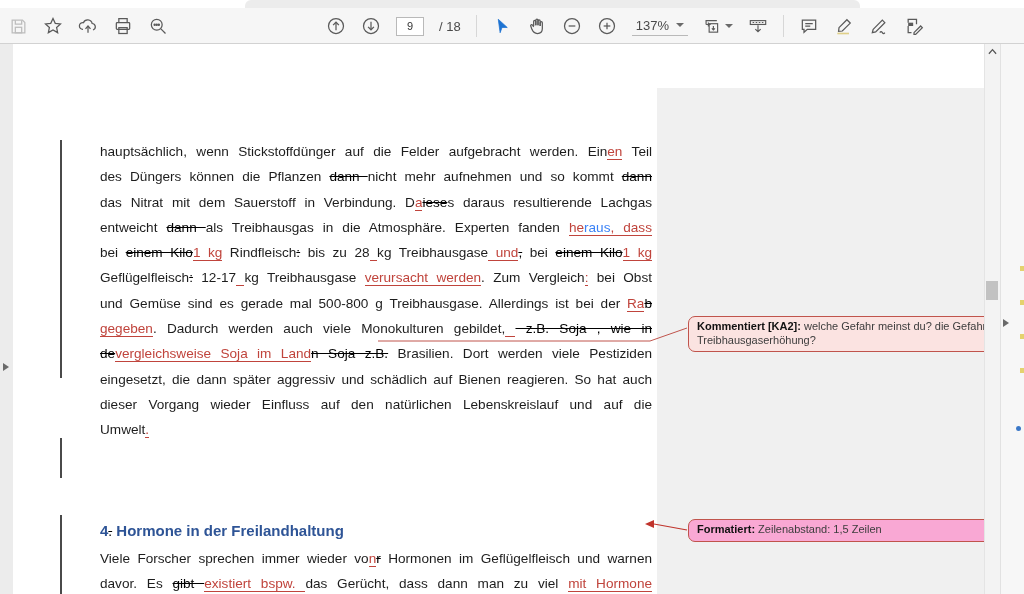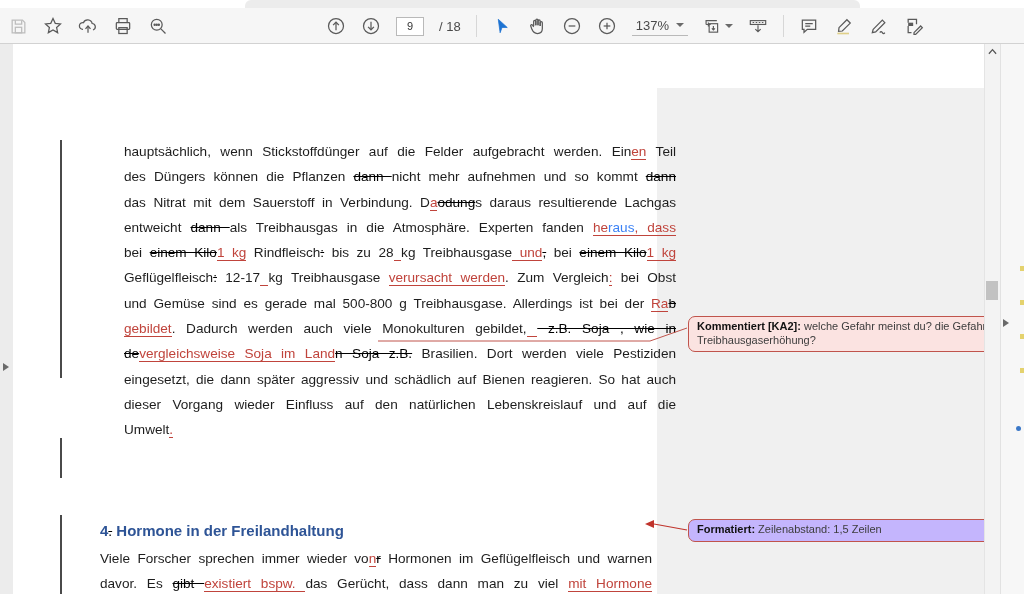--- a/index.html
+++ b/index.html
@@ -34,40 +34,40 @@
                border-left:1px solid #e4e4e4; }
   #scroll-up { left:988px; top:48px; width:9px; height:7px; cursor:pointer; }
   #scroll-thumb { left:986px; top:281px; width:12px; height:19px; background:#c2c2c2; cursor:pointer; }
   #right-strip { left:1000px; top:44px; width:24px; height:550px; background:#f7f7f7;
                  border-left:1px solid #e2e2e2; }
   .strip-mark { position:absolute; left:1020px; width:4px; height:5px; background:#e4d26e; }
   #strip-dot { left:1016px; top:426px; width:5px; height:5px; border-radius:50%; background:#3b78c8; }
   .panel-chevron { width:8px; height:10px; cursor:pointer; }
 
   
-  #doc-text { left:100px; top:139px; width:552px;margin-left:24px; }
+  #doc-text { left:100px; top:139px; width:552px; }
   #doc-text2 { left:100px; top:516px; width:552px; }
   .doc-line { height:25.3px; line-height:25.3px; font-size:13.6px; color:#1d1d1d;
               text-align:justify; overflow:hidden; white-space:normal; }
   .doc-line.jl { text-align-last:justify; }
   .doc-line.head-line { height:30px; line-height:30px; text-align:left; text-align-last:left; }
   .run-del { color:#000000; text-decoration:line-through; }
   .run-ins { color:#c0443c; border-bottom:1.4px solid #c0443c; }
   .run-keep { color:#3b82f6; border-bottom:1.4px solid #c0443c; }
   .run-mark { border-bottom:1.4px solid #c0443c; }
   .run-hl  { background:#f9dedc; border-left:1.4px solid #c0544c; border-right:1.4px solid #c0544c; }
   .run-head { color:#2e5496; font-weight:bold; font-size:15px; }
   .change-bar { position:absolute; left:60px; width:2px; background:#4a4a4a; }
 
   
   .balloon { position:absolute; left:688px; width:332px; border:1.4px solid #c0544c;
              border-radius:7px; font-size:11px; line-height:13.5px; color:#3c3c3c;
              padding:3px 8px 4px 8px; cursor:pointer; }
   #balloon-comment { top:316px; background:#fbe3e1; }
-  #balloon-format  { top:519px; background:#c4b5fd; white-space:nowrap; }
+  #balloon-format  { top:519px; background:#f9a8d4; white-space:nowrap; }
   .balloon b { color:#111; }
 
   #connector-overlay { left:0; top:0; width:1024px; height:594px; pointer-events:none; }
 </style>
 </head>
 <body>
 
 <div class="abs" id="tabstrip">
   <div class="abs" id="tab-block"></div>
 </div>
@@ -213,26 +213,26 @@
 
 <div class="abs" id="left-rail">
   <svg class="abs panel-chevron" style="left:2px; top:318px;" viewBox="0 0 8 10">
     <path d="M1 1l6 4-6 4z" fill="#6a6a6a"></path>
   </svg>
 </div>
 
 <div class="abs" id="doc-text">
     <div class="doc-line jl"><span>hauptsächlich, wenn Stickstoffdünger auf die Felder aufgebracht werden. Ein</span><span class="run-ins">en</span><span> Teil</span></div>
     <div class="doc-line jl"><span>des Düngers können die Pflanzen </span><span class="run-del">dann </span><span>nicht mehr aufnehmen und so kommt </span><span class="run-del">dann</span></div>
-    <div class="doc-line jl"><span>das Nitrat mit dem Sauerstoff in Verbindung. D</span><span class="run-ins">a</span><span class="run-del">odung</span><span>s daraus resultierende Lachgas</span></div>
+    <div class="doc-line jl"><span>das Nitrat mit dem Sauerstoff in Verbindung. D</span><span class="run-ins">a</span><span class="run-del">iese</span><span>s daraus resultierende Lachgas</span></div>
     <div class="doc-line jl"><span>entweicht </span><span class="run-del">dann </span><span>als Treibhausgas in die Atmosphäre. Experten fanden </span><span class="run-ins">he</span><span class="run-keep">raus</span><span class="run-ins">, dass</span></div>
     <div class="doc-line jl"><span>bei </span><span class="run-del">einem Kilo</span><span class="run-ins">1 kg</span><span> Rindfleisch</span><span class="run-del">:</span><span> bis zu 28</span><span class="run-mark">&nbsp;</span><span>kg Treibhausgase</span><span class="run-ins"> und</span><span class="run-del">,</span><span> bei </span><span class="run-del">einem Kilo</span><span class="run-ins">1 kg</span></div>
     <div class="doc-line jl"><span>Geflügelfleisch</span><span class="run-del">:</span><span> 12-17</span><span class="run-mark">&nbsp;</span><span>kg Treibhausgase </span><span class="run-ins">verursacht werden</span><span>. Zum Vergleich</span><span class="run-ins">:</span><span> bei Obst</span></div>
     <div class="doc-line jl"><span>und Gemüse sind es gerade mal 500-800 g Treibhausgase. Allerdings ist bei der </span><span class="run-ins">Ra</span><span class="run-del">b</span></div>
-    <div class="doc-line jl"><span class="run-ins">gebildet</span><span>. Dadurch werden auch viele Monokulturen gebildet,</span><span class="run-mark">&nbsp;</span><span class="run-del">&nbsp;z.B. Soja , wie in</span></div>
+    <div class="doc-line jl"><span class="run-ins">gegeben</span><span>. Dadurch werden auch viele Monokulturen gebildet,</span><span class="run-mark">&nbsp;</span><span class="run-del">&nbsp;z.B. Soja , wie in</span></div>
     <div class="doc-line jl"><span class="run-del">de</span><span class="run-ins">vergleichsweise Soja im Land</span><span class="run-del">n Soja z.B.</span><span> Brasilien. Dort werden viele Pestiziden</span></div>
     <div class="doc-line jl"><span>eingesetzt, die dann später aggressiv und schädlich auf Bienen reagieren. So hat auch</span></div>
     <div class="doc-line jl"><span>dieser Vorgang wieder Einfluss auf den natürlichen Lebenskreislauf und auf die</span></div>
     <div class="doc-line nl"><span>Umwelt</span><span class="run-ins">.</span></div>
   </div>
 <div class="abs" id="doc-text2">
     <div class="doc-line head-line"><span class="run-head">4</span><span class="run-del">.</span><span class="run-head"> Hormone in der Freilandhaltung</span></div>
     <div class="doc-line jl"><span>Viele Forscher sprechen immer wieder vo</span><span class="run-ins">n</span><span class="run-del">r</span><span> Hormonen im Geflügelfleisch und warnen</span></div>
     <div class="doc-line jl"><span>davor. Es </span><span class="run-del">gibt </span><span class="run-ins">existiert bspw.&nbsp;</span><span>das Gerücht, dass dann man zu viel </span><span class="run-ins">mit Hormone</span></div>
   </div>

